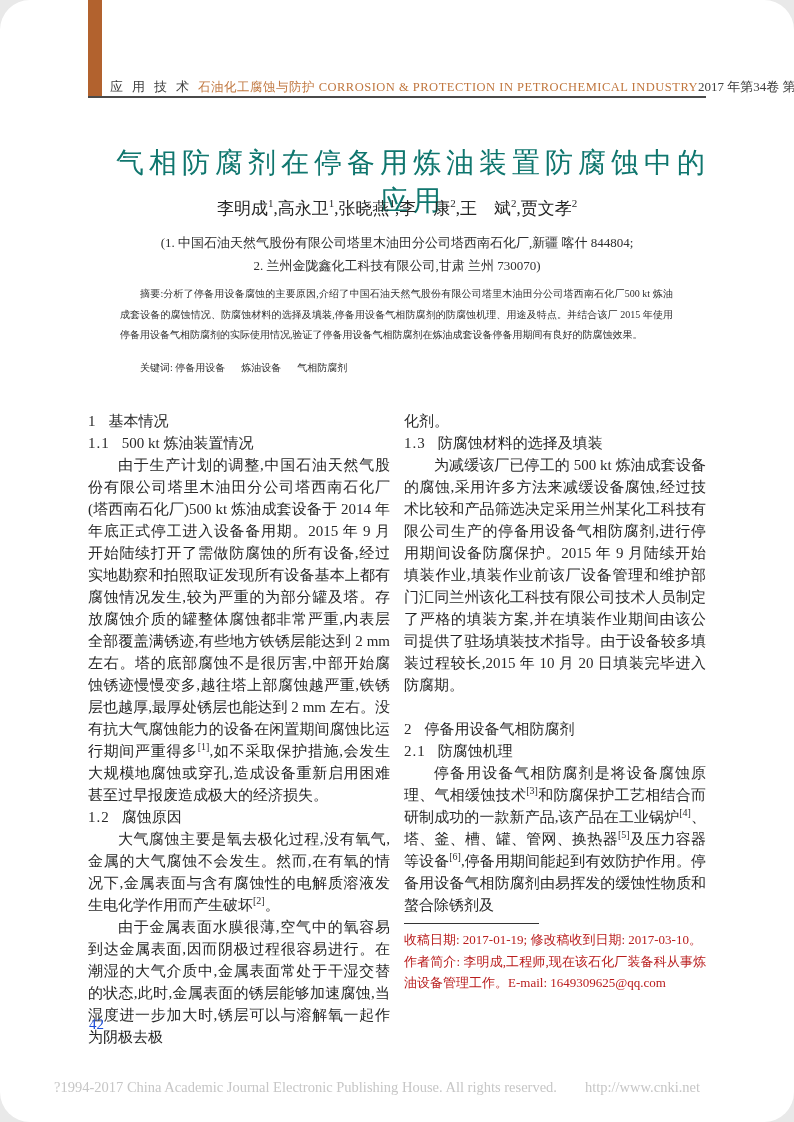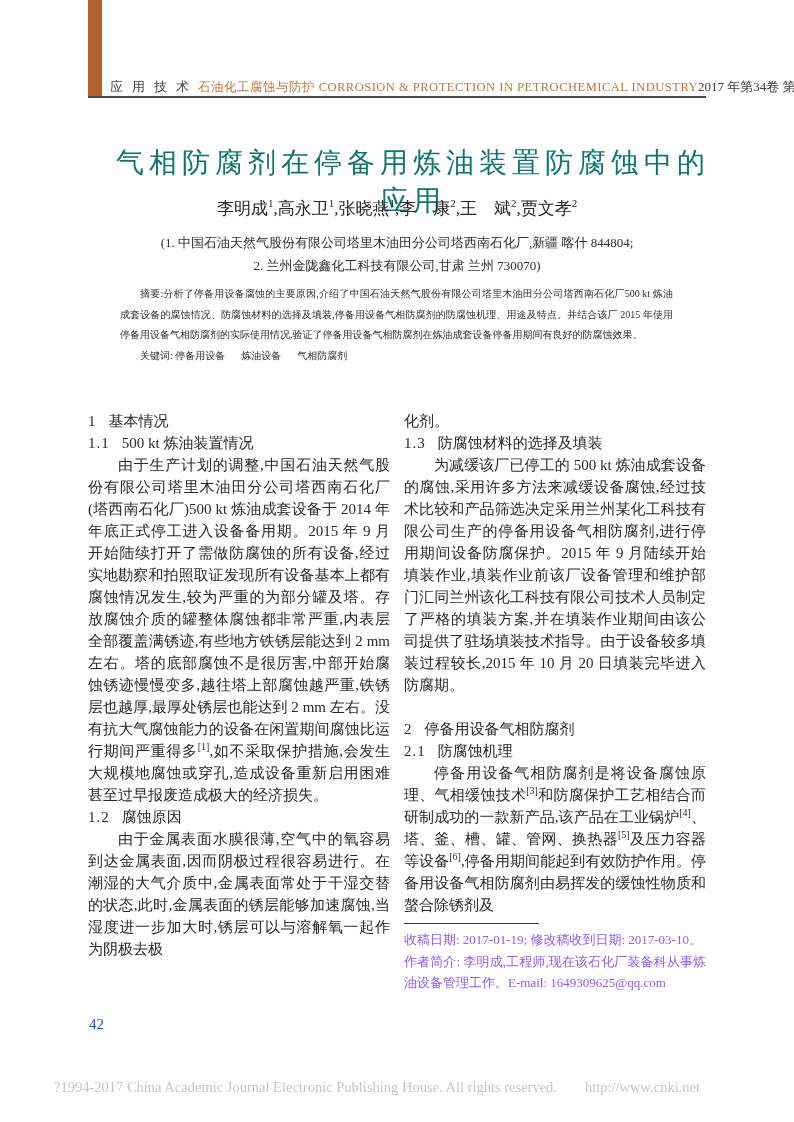--- a/index.html
+++ b/index.html
@@ -2,20 +2,21 @@
 <html><head>
 <meta charset="utf-8">
 <style>
   * { margin:0; padding:0; box-sizing:border-box; }
   html,body { background:#e9e9e9; }
   .page {
     position:relative; width:794px; height:1122px; margin:0 auto;
     background:#ffffff; overflow:hidden;
     font-family:"Liberation Serif","DejaVu Serif",serif;
     color:#2b2b2b;
+    border-radius:30px;
   }
   
   .accent-bar { position:absolute; left:88px; top:0; width:14px; height:96px; background:#b2622e; }
   .header-row {
     position:absolute; left:110px; top:78px; width:596px;
     display:flex; justify-content:space-between; align-items:baseline;
     white-space:nowrap;
   }
   .col-label { font-size:13px; letter-spacing:9px; color:#3d3d3d; }
   .journal-name { font-size:12.5px; color:#c0763e; letter-spacing:.5px; }
@@ -34,38 +35,38 @@
   .affiliations {
     position:absolute; left:88px; top:231px; width:618px;
     text-align:center; font-size:13px; line-height:23px; color:#2e2e2e;
   }
   
   .abstract-block {
     position:absolute; left:120px; top:284px; width:553px;
     font-size:10px; line-height:20.5px; text-align:justify; color:#2e2e2e;
   }
   .abstract-text { text-indent:2em; }
-  .keywords-line { text-indent:2em; margin-top:0;font-family:Liberation Serif, serif; }
+  .keywords-line { text-indent:2em; margin-top:12px;font-family:Liberation Serif, serif; }
   .kw-item { margin-right:1.6em; }
   .kw-item:last-child { margin-right:0; }
   
   .bodycol {
     position:absolute; top:410px; width:302px;
     font-size:15px; line-height:22px; text-align:justify; color:#282828;
   }
   .col-left  { left:88px; }
   .col-right { left:404px; }
   .para { text-indent:2em; }
   .para-noindent { text-indent:0; }
   .sec-h { font-weight:normal; font-size:15px; line-height:22px; text-align:left; }
   .sec-h .h-num { margin-right:12px; letter-spacing:1px; }
   .spacer { height:22px; }
   sup { font-size:10px; line-height:0; }
   
-  .footnote { margin-top:7px; font-size:13px; line-height:21.5px; text-align:justify; color:#8b5cf6; }
+  .footnote { margin-top:7px; font-size:13px; line-height:21.5px; text-align:justify; color:#b91c1c; }
   .footnote-rule { width:135px; border-top:1.5px solid #333; margin-bottom:5px; }
   
   .page-num { position:absolute; left:89px; top:1016px; font-size:15px; color:#1d4ed8; }
   .cnki-footer {
     position:absolute; left:54px; top:1079px; width:706px;
     font-size:14.5px; color:#c6c6c6; white-space:nowrap;
   }
   .cnki-footer .cnki-url { margin-left:28px; }
 </style>
 </head>
@@ -103,20 +104,21 @@
     <div class="sec-h">
       <span class="h-num">1</span><span>基本情况</span>
     </div>
     <div class="sec-h">
       <span class="h-num">1.1</span><span>500 kt 炼油装置情况</span>
     </div>
     <p class="para">由于生产计划的调整,中国石油天然气股份有限公司塔里木油田分公司塔西南石化厂(塔西南石化厂)500 kt 炼油成套设备于 2014 年年底正式停工进入设备备用期。2015 年 9 月开始陆续打开了需做防腐蚀的所有设备,经过实地勘察和拍照取证发现所有设备基本上都有腐蚀情况发生,较为严重的为部分罐及塔。存放腐蚀介质的罐整体腐蚀都非常严重,内表层全部覆盖满锈迹,有些地方铁锈层能达到 2 mm 左右。塔的底部腐蚀不是很厉害,中部开始腐蚀锈迹慢慢变多,越往塔上部腐蚀越严重,铁锈层也越厚,最厚处锈层也能达到 2 mm 左右。没有抗大气腐蚀能力的设备在闲置期间腐蚀比运行期间严重得多<sup>[1]</sup>,如不采取保护措施,会发生大规模地腐蚀或穿孔,造成设备重新启用困难甚至过早报废造成极大的经济损失。</p>
     <div class="sec-h">
       <span class="h-num">1.2</span><span>腐蚀原因</span>
     </div>
+    <p class="para">大气腐蚀主要是氧去极化过程,没有氧气,金属的大气腐蚀不会发生。然而,在有氧的情况下,金属表面与含有腐蚀性的电解质溶液发生电化学作用而产生破坏<sup>[2]</sup>。</p>
     <p class="para">由于金属表面水膜很薄,空气中的氧容易到达金属表面,因而阴极过程很容易进行。在潮湿的大气介质中,金属表面常处于干湿交替的状态,此时,金属表面的锈层能够加速腐蚀,当湿度进一步加大时,锈层可以与溶解氧一起作为阴极去极</p>
   </div>
 
   <div class="bodycol col-right">
     <p class="para-noindent">化剂。</p>
     <div class="sec-h">
       <span class="h-num">1.3</span><span>防腐蚀材料的选择及填装</span>
     </div>
     <p class="para">为减缓该厂已停工的 500 kt 炼油成套设备的腐蚀,采用许多方法来减缓设备腐蚀,经过技术比较和产品筛选决定采用兰州某化工科技有限公司生产的停备用设备气相防腐剂,进行停用期间设备防腐保护。2015 年 9 月陆续开始填装作业,填装作业前该厂设备管理和维护部门汇同兰州该化工科技有限公司技术人员制定了严格的填装方案,并在填装作业期间由该公司提供了驻场填装技术指导。由于设备较多填装过程较长,2015 年 10 月 20 日填装完毕进入防腐期。</p>
     <div class="spacer"></div>

